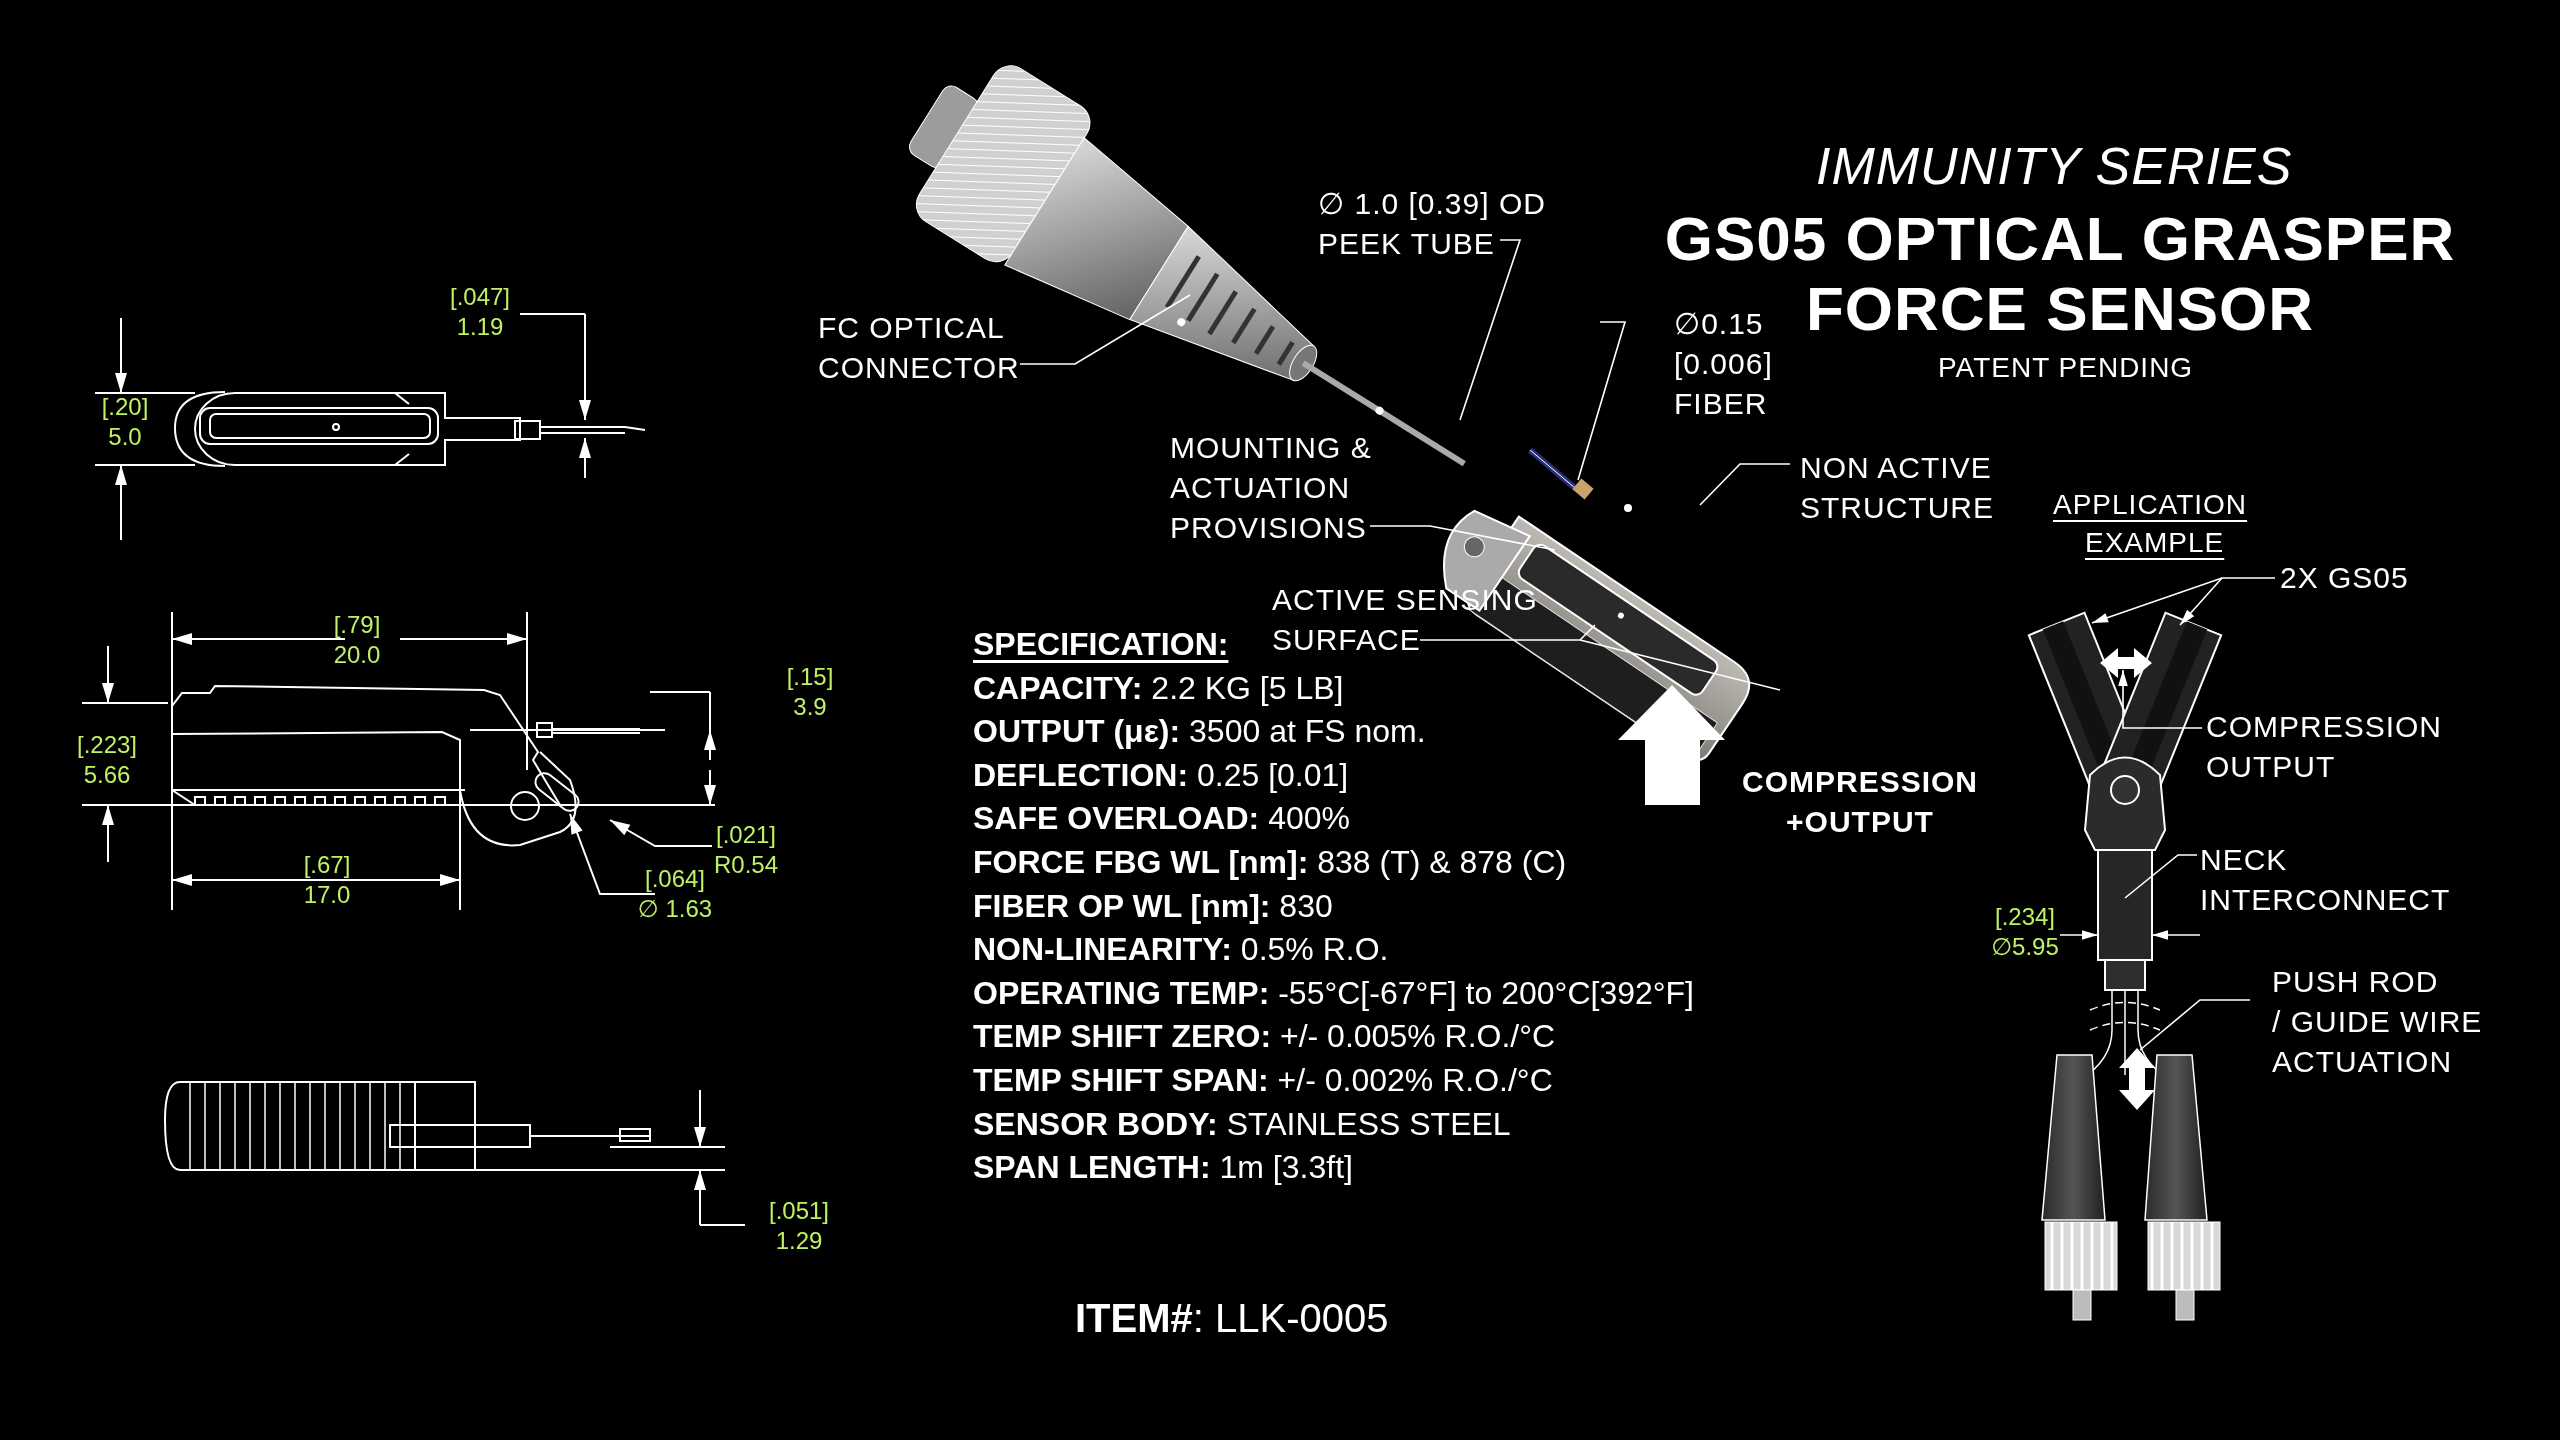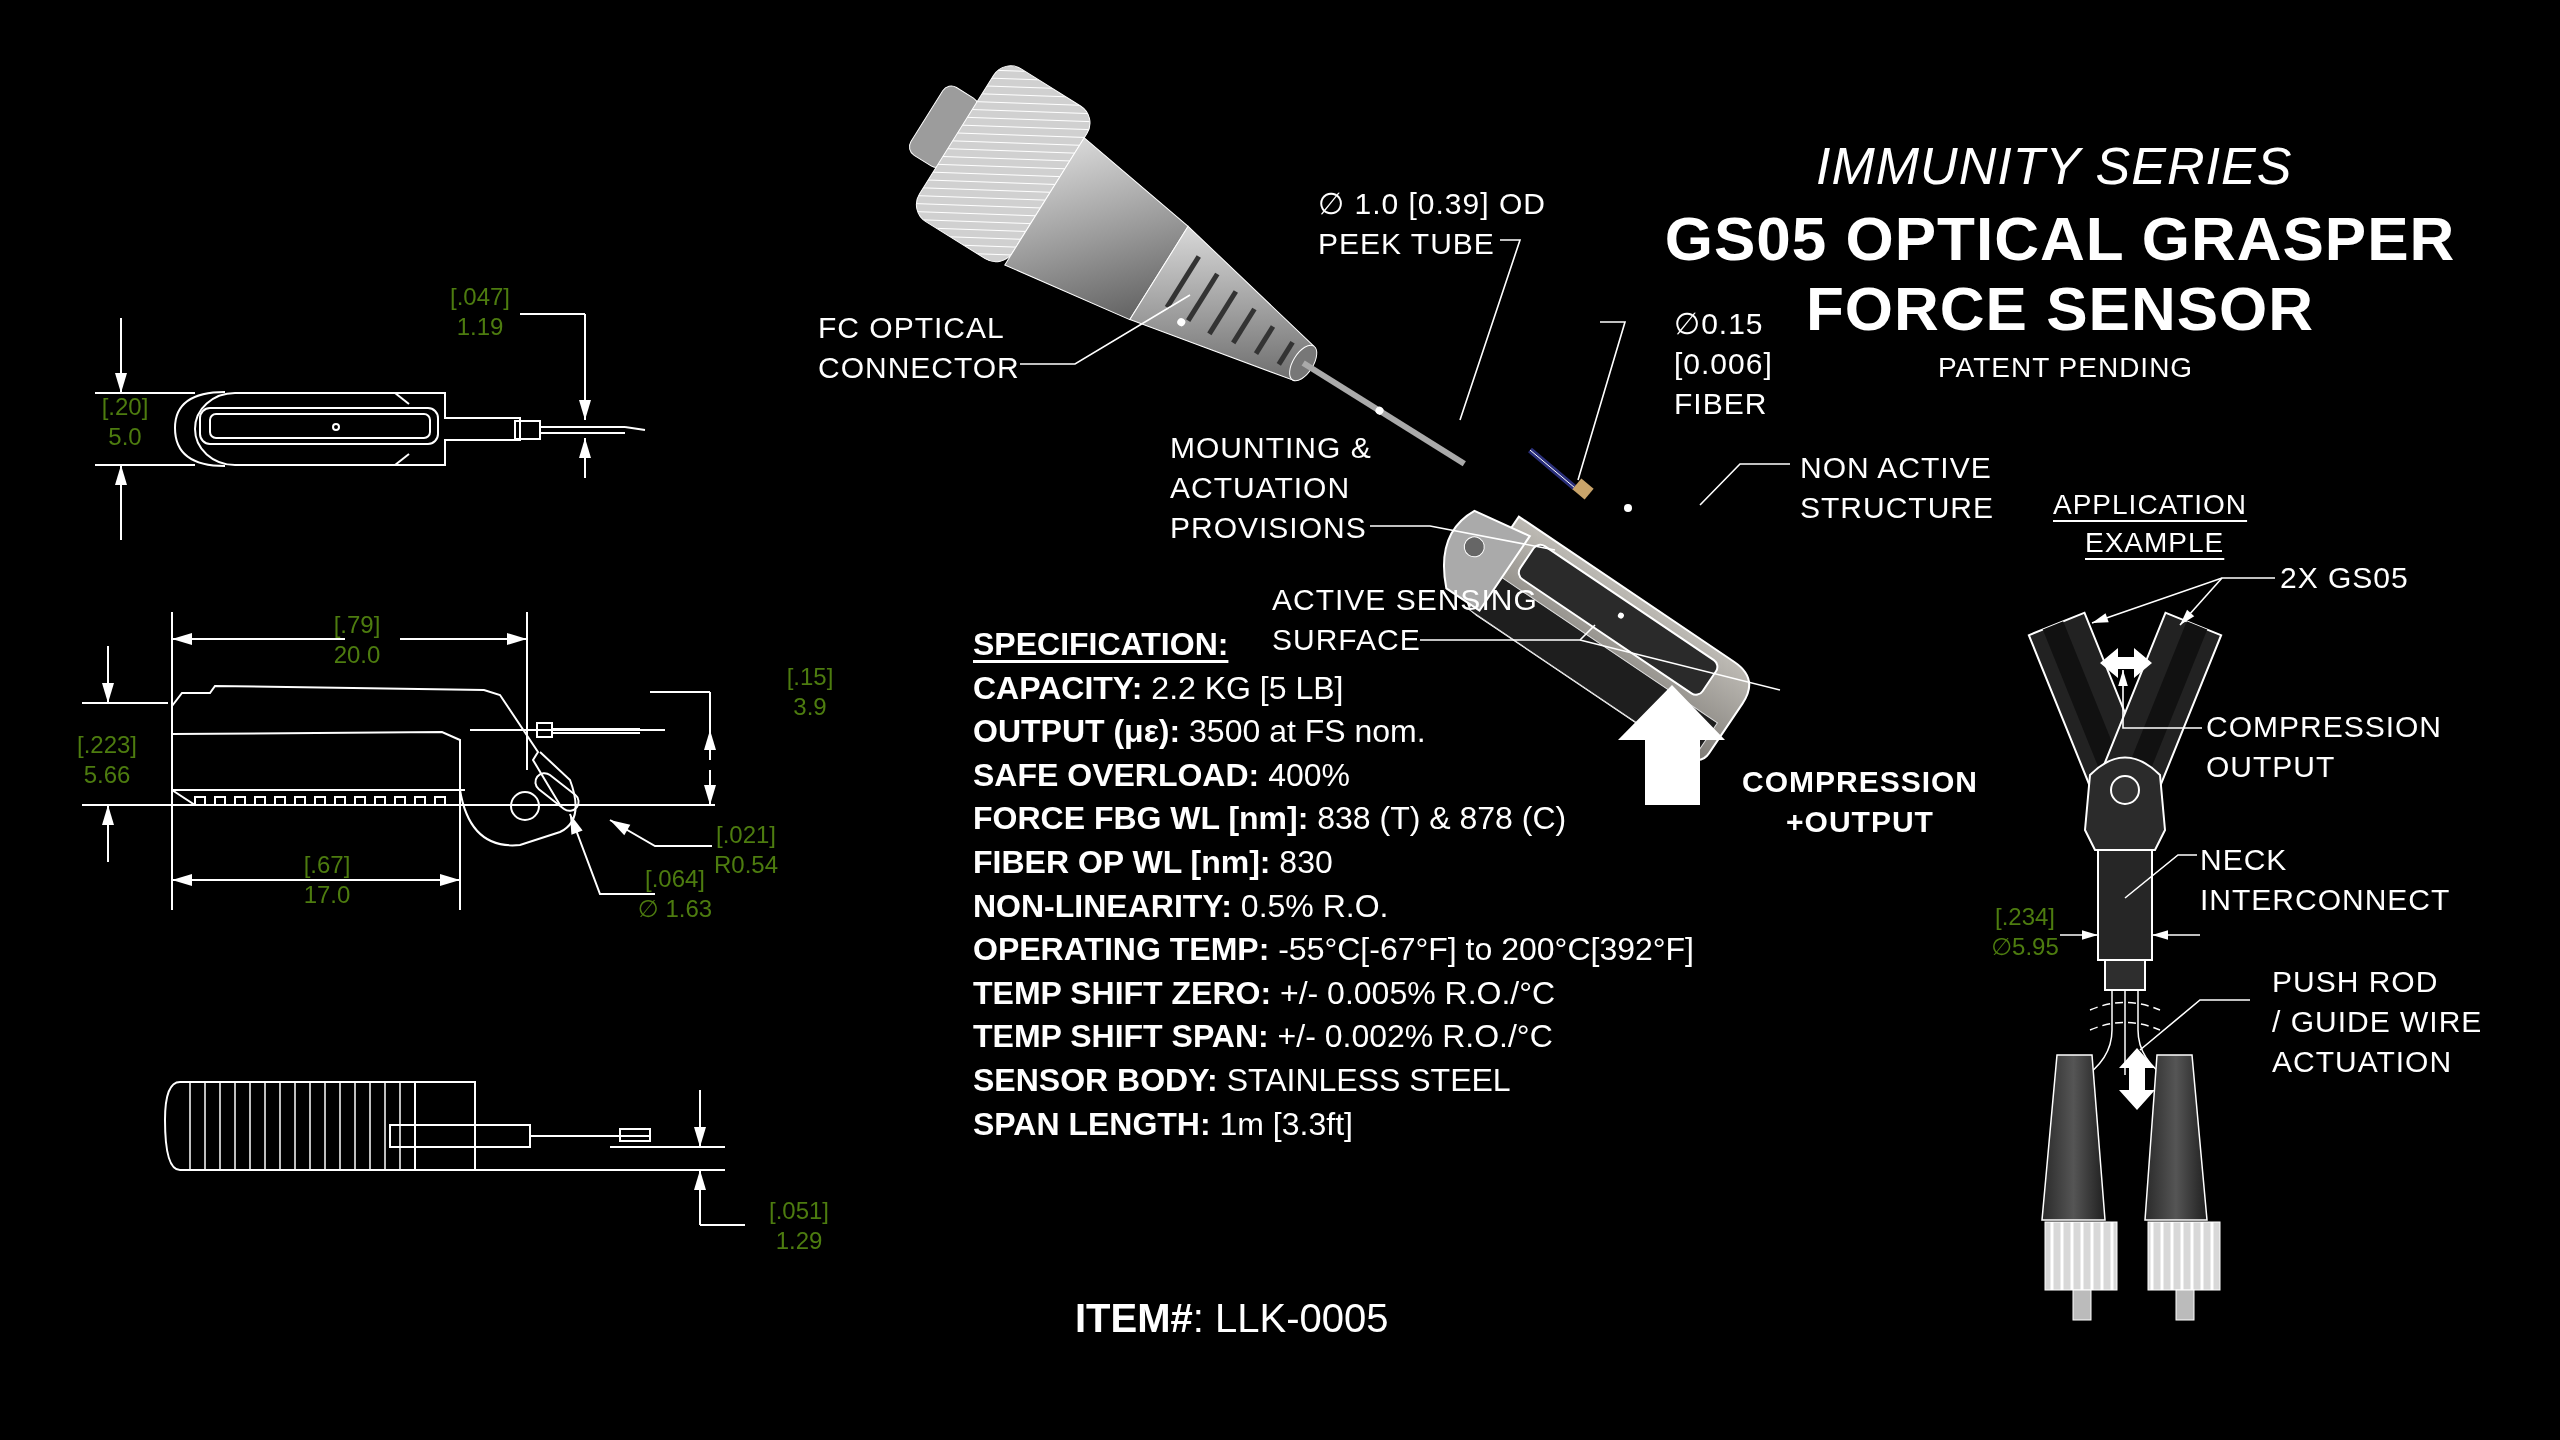--- a/index.html
+++ b/index.html
@@ -1,21 +1,21 @@
 <!DOCTYPE html>
 <html><head>
 <meta charset="utf-8">
 <style>
   html, body { margin:0; padding:0; background:#000; }
   body { width:2560px; height:1440px; position:relative; overflow:hidden; color:#fff;
          font-family:"Liberation Sans", "DejaVu Sans", sans-serif; }
   .abs { position:absolute; white-space:nowrap; }
   .thin { font-family:"Liberation Sans", sans-serif; font-weight:400; letter-spacing:0.5px; }
   .lbl { font-size:30px; line-height:40px; letter-spacing:1px; }
-  .dim { font-size:24px; line-height:30px; text-align:center; color:#4d7c0f; }
+  .dim { font-size:24px; line-height:30px; text-align:center; color:#bef264; }
   svg.draw { position:absolute; left:0; top:0; }
   .t-series { font-size:52px; font-style:italic; letter-spacing:1px; }
   .t-main { font-size:62px; font-weight:700; letter-spacing:1px; text-align:center; line-height:70px; }
   .t-patent { font-size:28px; letter-spacing:1px; }
   .spec { font-size:32px; line-height:43.6px; }
   .spec b { font-weight:700; }
   .spec-head { font-weight:700; text-decoration:underline; text-underline-offset:5px; }
   .item { font-size:40px; }
   .item b { font-weight:700; }
   .u { text-decoration:underline; text-underline-offset:6px; }
@@ -302,20 +302,21 @@
 </div>
 <div class="abs bold-lbl" style="left:1740px;top:762px;width:240px;">
   <div>COMPRESSION</div>
   <div>+OUTPUT</div>
 </div>
 
 <div class="abs spec" style="left:973px;top:623px;">
   <div class="spec-head">SPECIFICATION:</div>
   <div><b>CAPACITY:</b><span> 2.2 KG [5 LB]</span></div>
   <div><b>OUTPUT (με):</b><span> 3500 at FS nom.</span></div>
+  <div><b>DEFLECTION:</b><span> 0.25 [0.01]</span></div>
   <div><b>SAFE OVERLOAD:</b><span> 400%</span></div>
   <div><b>FORCE FBG WL [nm]:</b><span> 838 (T) &amp; 878 (C)</span></div>
   <div><b>FIBER OP WL [nm]:</b><span> 830</span></div>
   <div><b>NON-LINEARITY:</b><span> 0.5% R.O.</span></div>
   <div><b>OPERATING TEMP:</b><span> -55°C[-67°F] to 200°C[392°F]</span></div>
   <div><b>TEMP SHIFT ZERO:</b><span> +/- 0.005% R.O./°C</span></div>
   <div><b>TEMP SHIFT SPAN:</b><span> +/- 0.002% R.O./°C</span></div>
   <div><b>SENSOR BODY:</b><span> STAINLESS STEEL</span></div>
   <div><b>SPAN LENGTH:</b><span> 1m [3.3ft]</span></div>
 </div>

